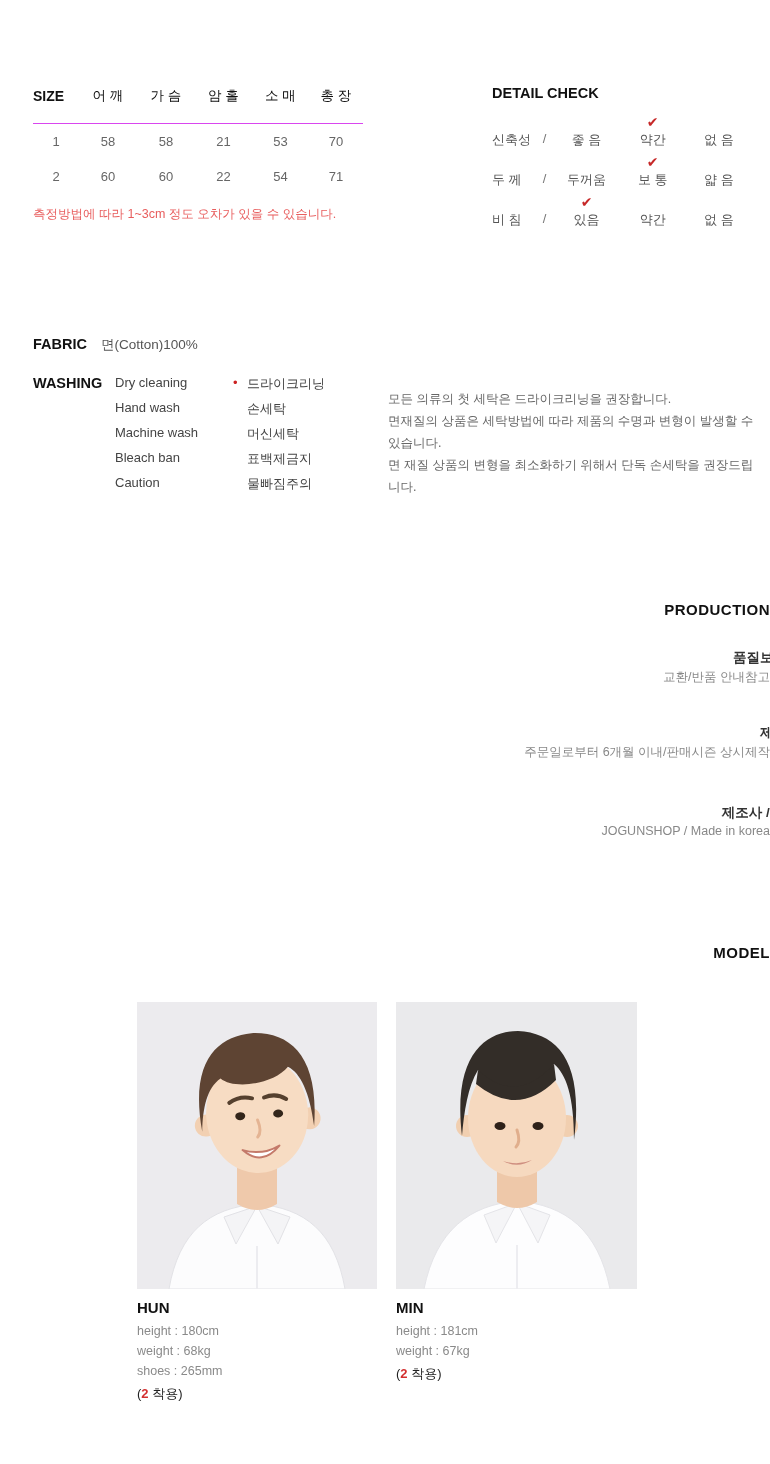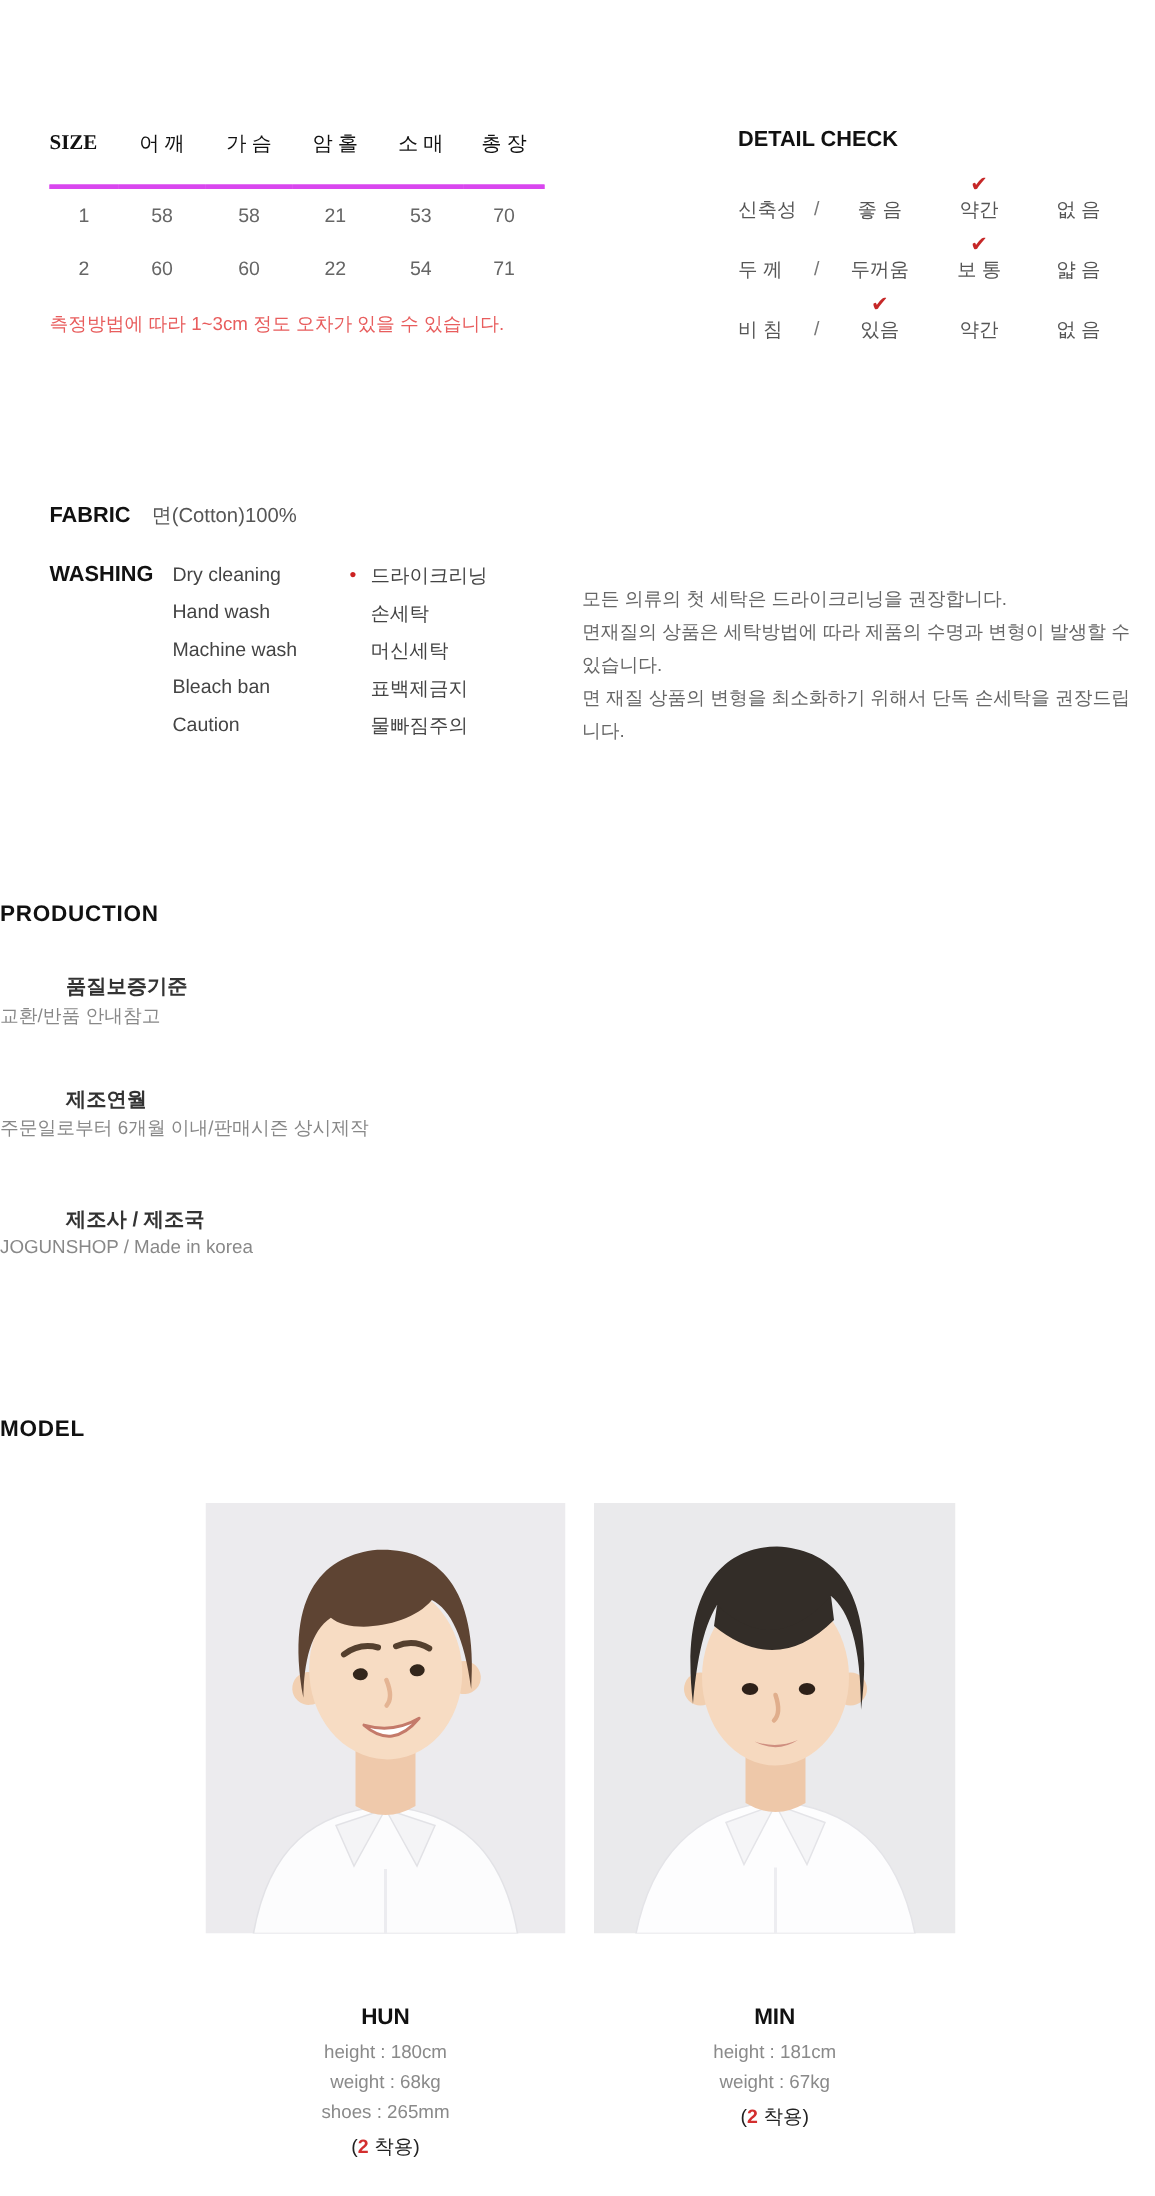--- a/index.html
+++ b/index.html
@@ -4,21 +4,21 @@
 <style>
   html,body{margin:0;padding:0;background:#fff;}
   #page{position:relative;width:770px;height:1464px;background:#fff;overflow:hidden;
         font-family:"Liberation Sans","DejaVu Sans",sans-serif;}
 
   
   .size-section{position:absolute;left:33px;top:85px;width:330px;}
   .size-table{border-collapse:collapse;width:330px;}
   .size-table th{font-size:13.5px;color:#111;font-weight:normal;padding:2px 0 18px 0;text-align:center;}
   .size-table th.first{font-weight:bold;font-size:14px;text-align:left;}
-  .size-table thead tr{border-bottom:3px solid #d946ef;font-family:Liberation Serif, serif;}
+  .size-table thead tr{border-bottom:1px solid #d946ef;}
   .size-table td{font-size:13px;color:#666;text-align:center;height:33px;vertical-align:middle;}
   .size-table td.first{color:#666;}
   .size-note{margin-top:12px;color:#e85d5d;font-size:12.5px;}
 
   
   .detail-section{position:absolute;left:492px;top:85px;width:260px;}
   .detail-title{font-size:14.5px;font-weight:bold;color:#111;}
   .detail-rows{margin-top:30px;}
   .detail-row{display:flex;height:40px;}
   .d-label{width:46px;font-size:13px;color:#555;}
@@ -35,31 +35,31 @@
   
   .washing-section{position:absolute;left:33px;top:375px;display:flex;}
   .washing-label{width:82px;font-size:14.5px;font-weight:bold;color:#111;}
   .w-row{display:flex;height:25px;font-size:13px;color:#444;align-items:flex-start;}
   .w-en{width:118px;}
   .w-bullet{width:14px;color:#cc2222;font-size:13px;line-height:15px;}
   .washing-notes{position:absolute;left:388px;top:388px;width:372px;
                  font-size:12.5px;color:#666;line-height:22px;}
 
   
-  .center-abs{position:absolute;left:0;width:770px;text-align:left;}
+  .center-abs{position:absolute;left:0;width:770px;text-align:right;}
   .sec-title{font-size:15px;font-weight:bold;color:#111;letter-spacing:0.5px;}
   .prod-h{font-size:13.5px;color:#333;font-weight:bold;padding-left:44px;}
   .prod-t{font-size:12.5px;color:#888;}
 
   
   .photo{position:absolute;top:1002px;height:287px;}
   .photo svg{display:block;}
   .photo-hun{left:137px;width:240px;}
   .photo-min{left:396px;width:241px;}
-  .caption{position:absolute;top:1336px;text-align:center;}
+  .caption{position:absolute;top:1299px;}
   .cap-hun{left:137px;width:240px;}
   .cap-min{left:396px;width:241px;}
   .cap-name{font-size:15px;font-weight:bold;color:#111;margin-bottom:5px;}
   .cap-line{font-size:12.5px;color:#8a8a8a;line-height:20px;}
   .cap-wear{font-size:13px;color:#222;margin-top:4px;}
   .wear-size{color:#d32f2f;font-weight:bold;}
 </style>
 </head>
 <body>
 

